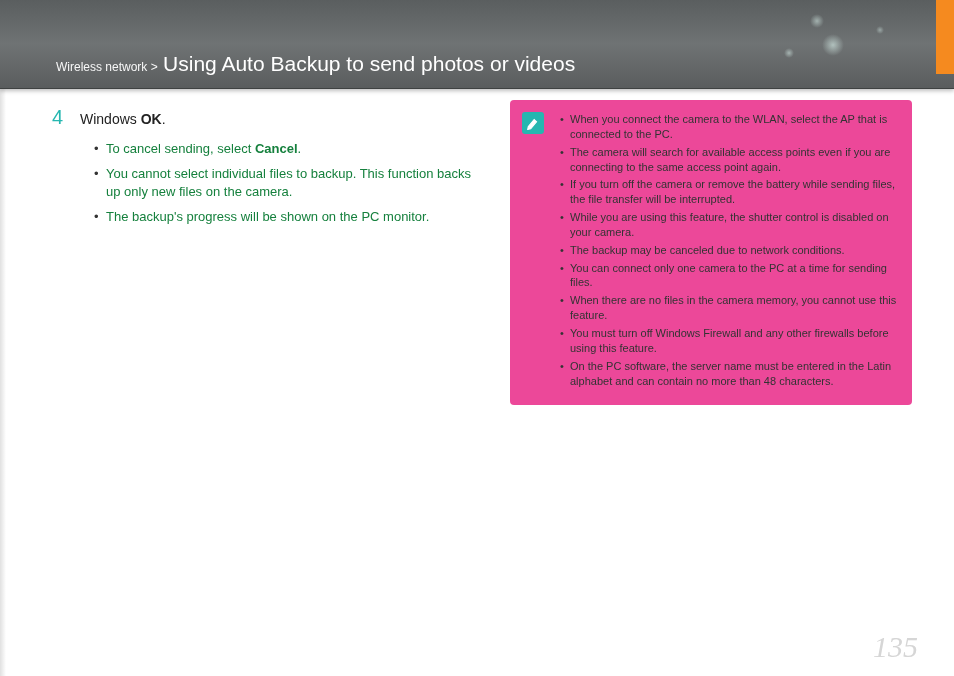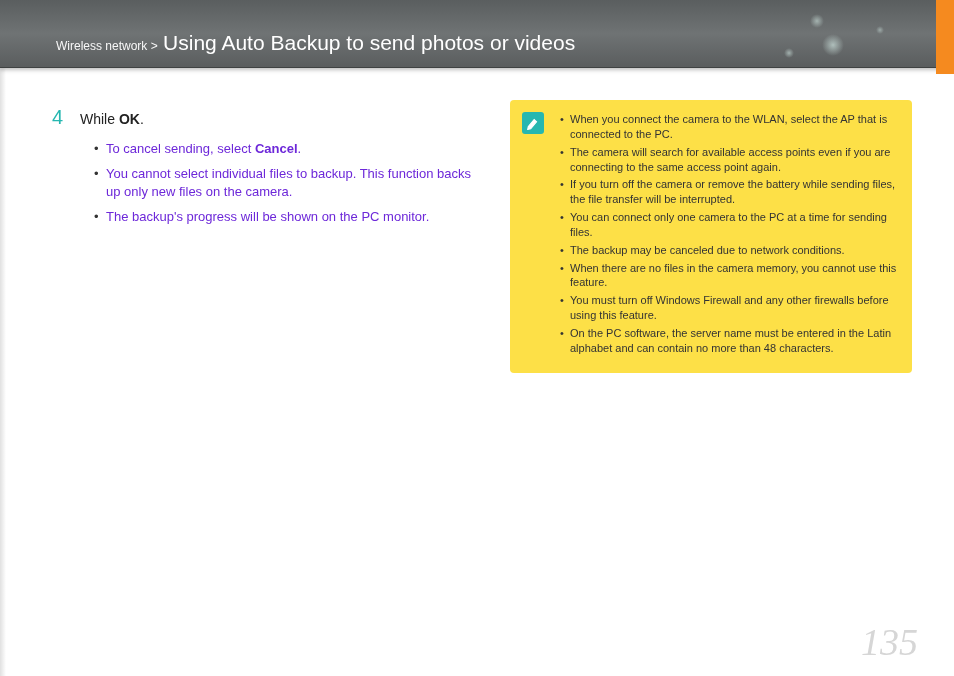--- a/index.html
+++ b/index.html
@@ -7,21 +7,21 @@
     font-family: "Segoe UI", "Myriad Pro", Arial, sans-serif;
     background: #ffffff;
     width: 954px;
     height: 676px;
     position: relative;
     overflow: hidden;
     color: #333;
   }
   .header-bar {
     position: relative;
-    height: 68px;
+    height: 89px;
     background: linear-gradient(to bottom, #5a5e5f 0%, #6f7374 50%, #5a5d5e 100%);
     border-bottom: 1px solid #3f4242;
     box-shadow: 0 2px 4px rgba(0,0,0,0.25);
   }
   .orange-tab {
     position: absolute;
     right: 0;
     top: 0;
     width: 18px;
     height: 74px;
@@ -78,40 +78,40 @@
   }
   .step-text b { font-weight: 700; }
   ul.bullets {
     list-style: none;
     margin-top: 10px;
     margin-left: 42px;
   }
   ul.bullets li {
     position: relative;
     font-size: 13px;
-    color: #6d28d9;
+    color: #15803d;
     line-height: 1.35;
     padding-left: 12px;
     margin-bottom: 8px;
   }
   ul.bullets li::before {
     content: "•";
     position: absolute;
     left: 0;
     top: 0;
     color: #333;
     font-size: 13px;
   }
   ul.bullets b { font-weight: 700; }
   .note-box {
     position: absolute;
     left: 458px;
     top: 0;
     width: 402px;
-    background: #fde047;
+    background: #ec4899;
     border-radius: 4px;
     padding: 12px 14px 14px 50px;
     font-size: 11px;
     color: #333;
     line-height: 1.35;
   }
   .note-icon {
     position: absolute;
     left: 12px;
     top: 12px;
@@ -138,21 +138,21 @@
     content: "•";
     position: absolute;
     left: 0;
     top: 0;
     color: #333;
   }
   .page-number {
     position: absolute;
     right: 36px;
     bottom: 12px;
-    font-size: 38px;
+    font-size: 30px;
     font-style: italic;
     color: #d6d6d6;
     font-family: Georgia, "Times New Roman", serif;
   }
   .left-edge {
     position: absolute;
     left: 0; top: 0; width: 6px; height: 100%;
     background: linear-gradient(to right, rgba(0,0,0,0.12), rgba(0,0,0,0));
   }
 </style>
@@ -172,41 +172,42 @@
     <span class="section">&gt;</span>
     <span class="title">Using Auto Backup to send photos or videos</span>
   </div>
 </div>
 
 <div class="content">
 
   <div class="col-left">
     <div class="step">4</div>
     <div class="step-text">
-      <span>While </span><b>OK</b><span>.</span>
+      <span>Windows </span><b>OK</b><span>.</span>
     </div>
     <ul class="bullets">
       <li><span>To cancel sending, select </span><b>Cancel</b><span>.</span></li>
       <li><span>You cannot select individual files to backup. This function backs up only new files on the camera.</span></li>
       <li><span>The backup's progress will be shown on the PC monitor.</span></li>
     </ul>
   </div>
 
   <div class="note-box">
     <div class="note-icon">
       <svg viewBox="0 0 24 24" fill="none" stroke="#fff" stroke-width="2">
         <path d="M4 18 L14 6 L18 10 L8 22 L3 23 L4 18 Z" fill="#fff" stroke="#fff"></path>
       </svg>
     </div>
     <ul class="notes">
       <li>When you connect the camera to the WLAN, select the AP that is connected to the PC.</li>
       <li>The camera will search for available access points even if you are connecting to the same access point again.</li>
       <li>If you turn off the camera or remove the battery while sending files, the file transfer will be interrupted.</li>
+      <li>While you are using this feature, the shutter control is disabled on your camera.</li>
+      <li>The backup may be canceled due to network conditions.</li>
       <li>You can connect only one camera to the PC at a time for sending files.</li>
-      <li>The backup may be canceled due to network conditions.</li>
       <li>When there are no files in the camera memory, you cannot use this feature.</li>
       <li>You must turn off Windows Firewall and any other firewalls before using this feature.</li>
       <li>On the PC software, the server name must be entered in the Latin alphabet and can contain no more than 48 characters.</li>
     </ul>
   </div>
 
 </div>
 
 <div class="page-number">135</div>
 

